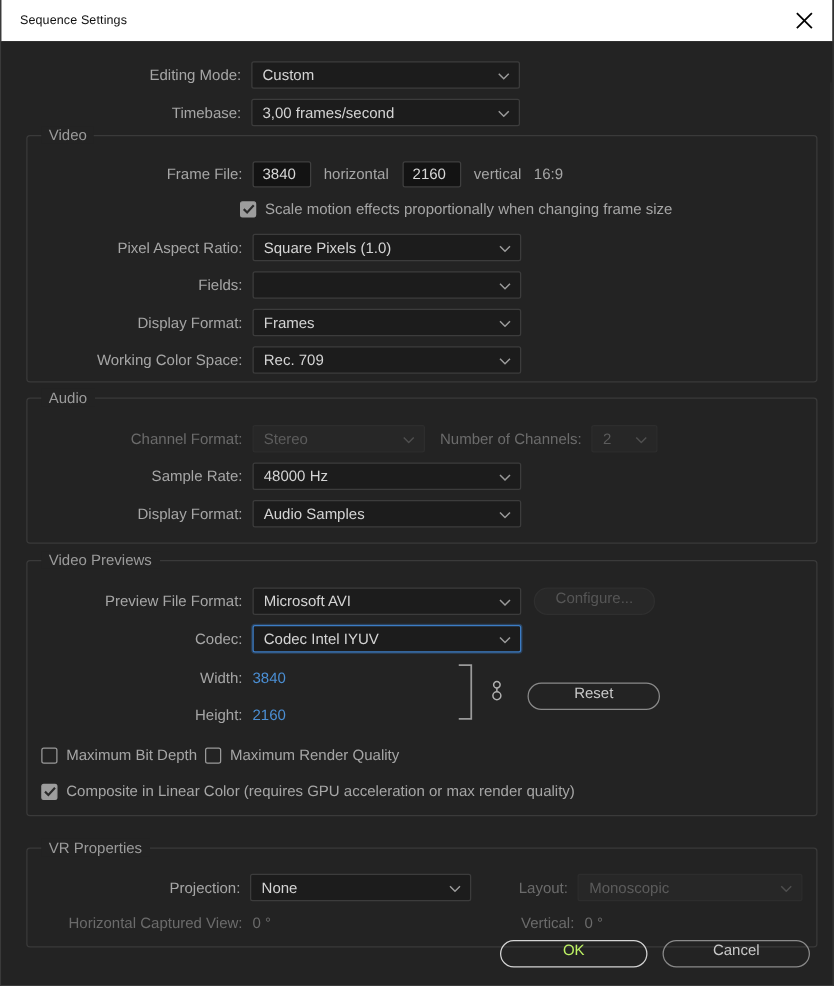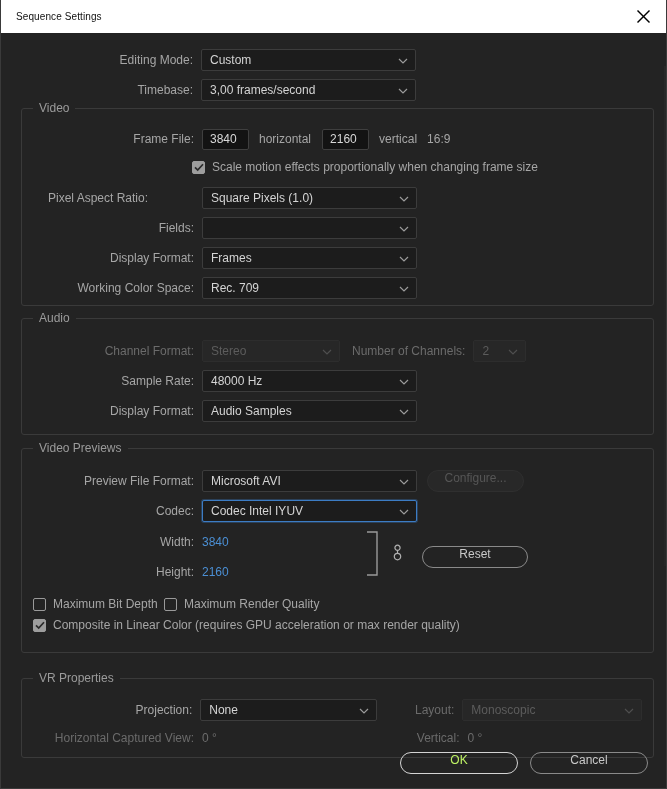--- a/index.html
+++ b/index.html
@@ -275,21 +275,21 @@
       <div class="abs cbrow" style="left:170px; top:51px;">
         <span class="cb on">
           <svg width="10" height="9" viewBox="0 0 10 9">
               <polyline points="1,4.3 3.7,7 9,1.2" fill="none" stroke="#2a2a2a" stroke-width="1.7"></polyline>
             </svg>
         </span>
         <span class="cb-label">Scale motion effects proportionally when changing frame size</span>
       </div>
 
       <div class="abs row" style="left:-20px; top:78px; width:640px;">
-        <div class="lbl" style="width:192px;text-align:center;">Pixel Aspect Ratio:</div>
+        <div class="lbl" style="width:192px;">Pixel Aspect Ratio:</div>
         <div class="sel" style="width:215px; margin-left:8px;">
           <span>Square Pixels (1.0)</span>
           <span class="chev">
             <svg width="10" height="6" viewBox="0 0 10 6">
                 <polyline points="1,1 5,5 9,1" fill="none" stroke="#9a9a9a" stroke-width="1.2"></polyline>
               </svg>
           </span>
         </div>
       </div>
 
@@ -436,21 +436,21 @@
 
       <div class="abs cbrow" style="left:11px; top:148px;">
         <span class="cb off"></span>
         <span class="cb-label">Maximum Bit Depth</span>
       </div>
       <div class="abs cbrow" style="left:142px; top:148px;">
         <span class="cb off"></span>
         <span class="cb-label">Maximum Render Quality</span>
       </div>
 
-      <div class="abs cbrow" style="left:11px; top:169px;">
+      <div class="abs cbrow" style="left:11px; top:177px;">
         <span class="cb on">
           <svg width="10" height="9" viewBox="0 0 10 9">
               <polyline points="1,4.3 3.7,7 9,1.2" fill="none" stroke="#2a2a2a" stroke-width="1.7"></polyline>
             </svg>
         </span>
         <span class="cb-label">Composite in Linear Color (requires GPU acceleration or max render quality)</span>
       </div>
     </div>
 
     <div class="group" style="left:20px; top:645px; width:633px; height:80px;">

